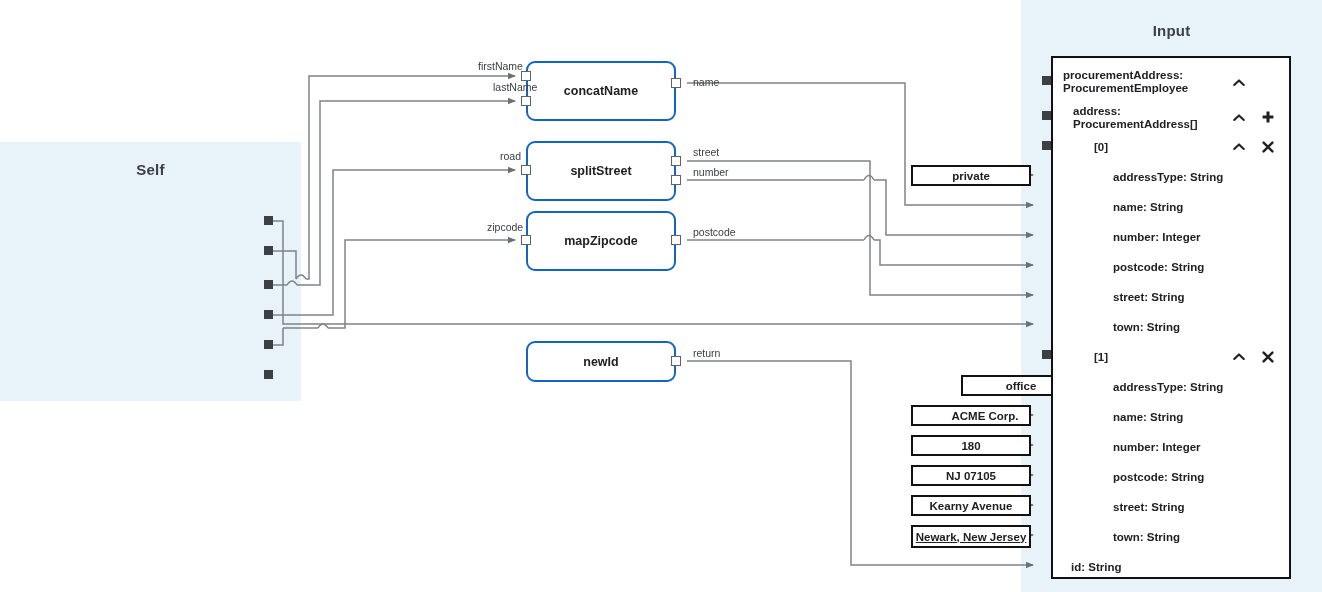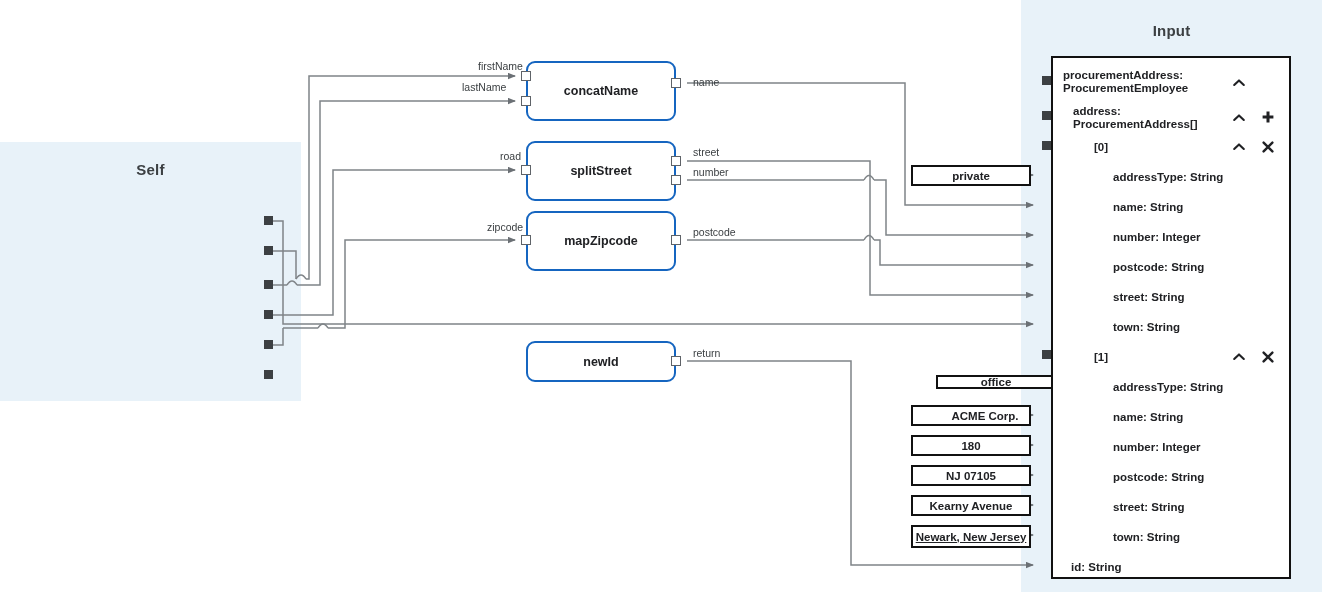--- a/index.html
+++ b/index.html
@@ -195,21 +195,21 @@
   <div class="port-sq" style="left:264px; top:340px;"></div>
   <div class="port-sq" style="left:264px; top:370px;"></div>
 
   <div class="fn-node" style="left:526px; top:61px; width:150px; height:60px;">
     <span>concatName</span>
   </div>
   <div class="fn-port" style="left:521px; top:71px;"></div>
   <div class="fn-port" style="left:521px; top:96px;"></div>
   <div class="fn-port" style="left:671px; top:78px;"></div>
   <div class="port-label" style="left:471px; top:60px;">firstName</div>
-  <div class="port-label" style="left:455px; top:81px;">lastName</div>
+  <div class="port-label" style="left:486px; top:81px;">lastName</div>
   <div class="port-label" style="left:686px; top:76px;">name</div>
 
   <div class="fn-node" style="left:526px; top:141px; width:150px; height:60px;">
     <span>splitStreet</span>
   </div>
   <div class="fn-port" style="left:521px; top:165px;"></div>
   <div class="fn-port" style="left:671px; top:156px;"></div>
   <div class="fn-port" style="left:671px; top:175px;"></div>
   <div class="port-label" style="left:493px; top:150px;">road</div>
   <div class="port-label" style="left:686px; top:146px;">street</div>
@@ -225,21 +225,21 @@
 
   <div class="fn-node" style="left:526px; top:341px; width:150px; height:41px;">
     <span>newId</span>
   </div>
   <div class="fn-port" style="left:671px; top:356px;"></div>
   <div class="port-label" style="left:686px; top:347px;">return</div>
 
   <div class="lit-box" style="left:911px; top:165px; width:120px; height:21px;">
     <span>private</span>
   </div>
-  <div class="lit-box" style="left:936px; top:375px; width:120px; height:14px;">
+  <div class="lit-box" style="left:961px; top:375px; width:120px; height:21px;">
     <span>office</span>
   </div>
   <div class="lit-box" style="left:911px; top:405px; width:120px; height:21px;padding-left:28px;">
     <span>ACME Corp.</span>
   </div>
   <div class="lit-box" style="left:911px; top:435px; width:120px; height:21px;">
     <span>180</span>
   </div>
   <div class="lit-box" style="left:911px; top:465px; width:120px; height:21px;">
     <span>NJ 07105</span>

